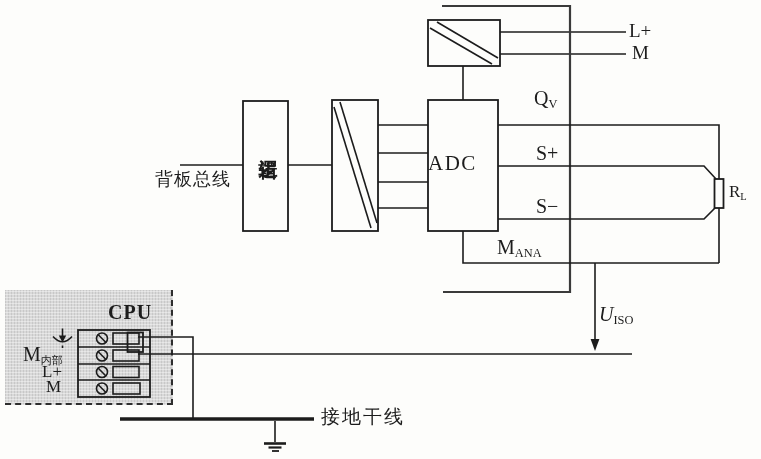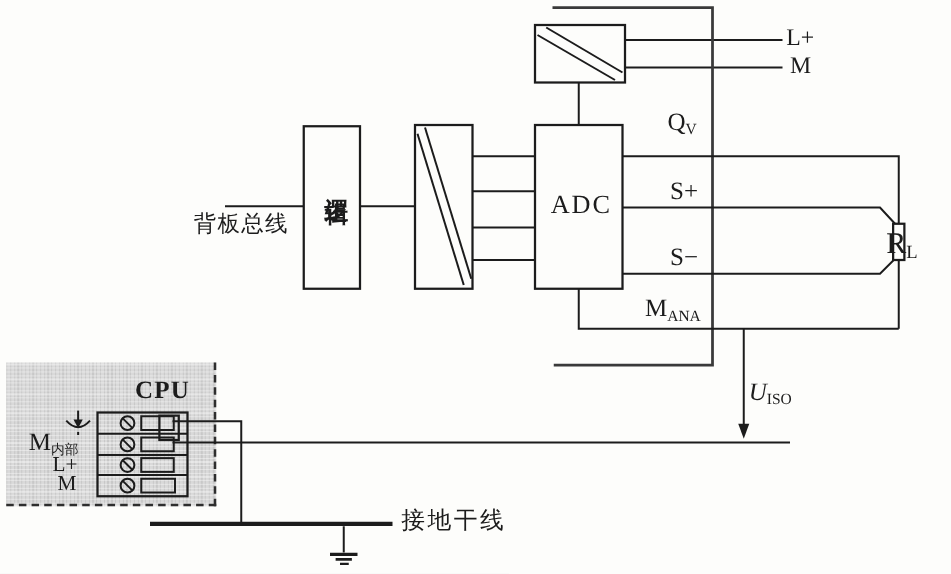--- a/index.html
+++ b/index.html
@@ -24,28 +24,28 @@
     box-sizing:border-box;
   }
   .lbl{position:absolute;white-space:nowrap;line-height:1;}
   .sub{font-size:0.62em;vertical-align:-0.28em;letter-spacing:0;}
   .backplane{left:155px;top:170px;font-size:18px;letter-spacing:1px;font-weight:400;}
   .logic{
     left:252px;top:143px;width:26px;height:50px;
     font-size:19px;font-weight:600;
     writing-mode:vertical-rl;text-orientation:upright;letter-spacing:3px;
   }
-  .adc{left:428px;top:153px;width:74px;text-align:center;font-size:21px;letter-spacing:1.5px;}
+  .adc{left:428px;top:153px;width:74px;text-align:left;font-size:21px;letter-spacing:1.5px;}
   .lplus-top{left:629px;top:21px;font-size:19px;}
   .m-top{left:632px;top:43px;font-size:19px;}
   .qv{left:534px;top:88px;font-size:20px;}
   .splus{left:536px;top:143px;font-size:20px;}
   .sminus{left:536px;top:196px;font-size:20px;}
-  .mana{left:516px;top:237px;font-size:20px;}
-  .rl{left:709px;top:183px;font-size:24px;text-align:right;}
+  .mana{left:497px;top:237px;font-size:20px;}
+  .rl{left:729px;top:183px;font-size:17px;text-align:right;}
   .uiso{left:599px;top:304px;font-size:20px;}
   .uiso .base{font-style:italic;}
   .cpu-lbl{left:108px;top:302px;font-size:20px;font-weight:600;letter-spacing:1px;}
   .m-internal{left:23px;top:344px;font-size:20px;}
   .m-internal .sub{font-size:11px;}
   .lplus-cpu{left:42px;top:363px;font-size:17px;}
   .m-cpu{left:46px;top:378px;font-size:17px;}
   .ground-trunk{left:321px;top:407px;font-size:19px;font-weight:400;letter-spacing:2px;}
 </style>
 </head>

